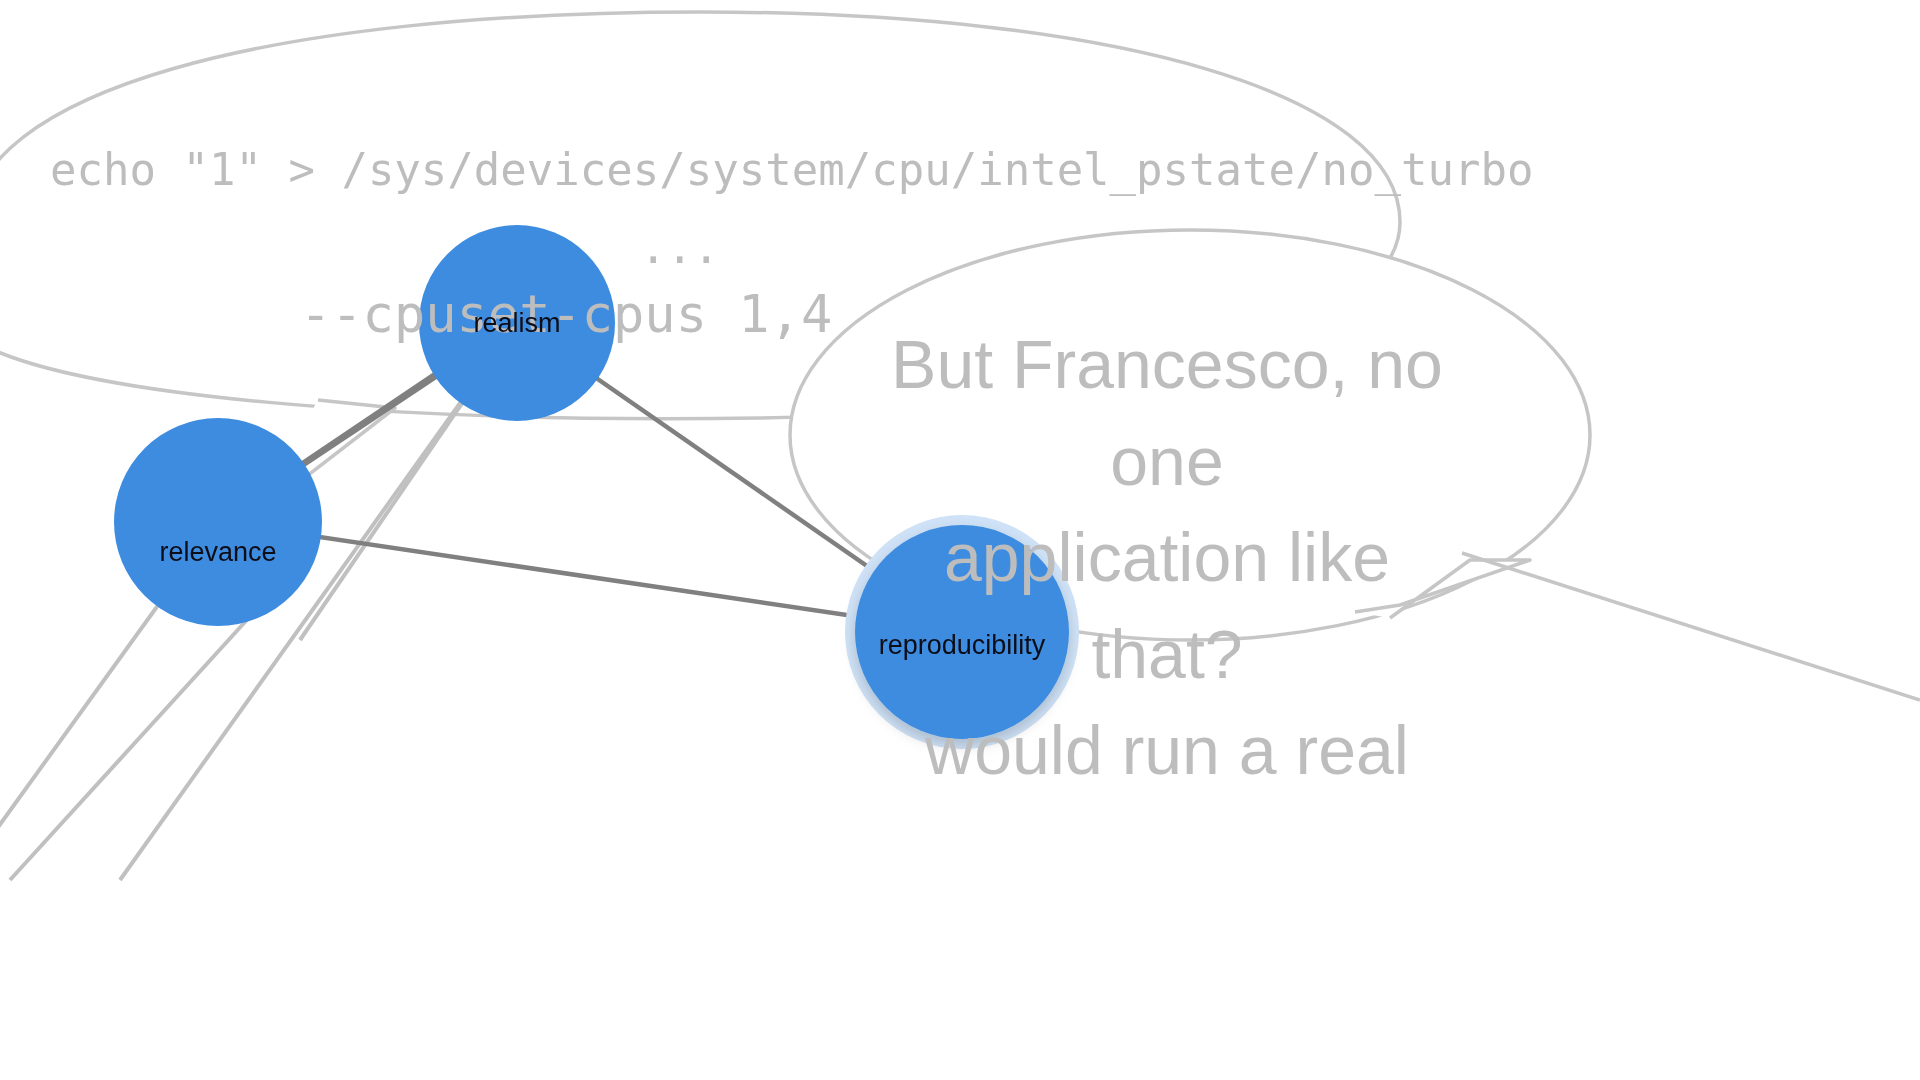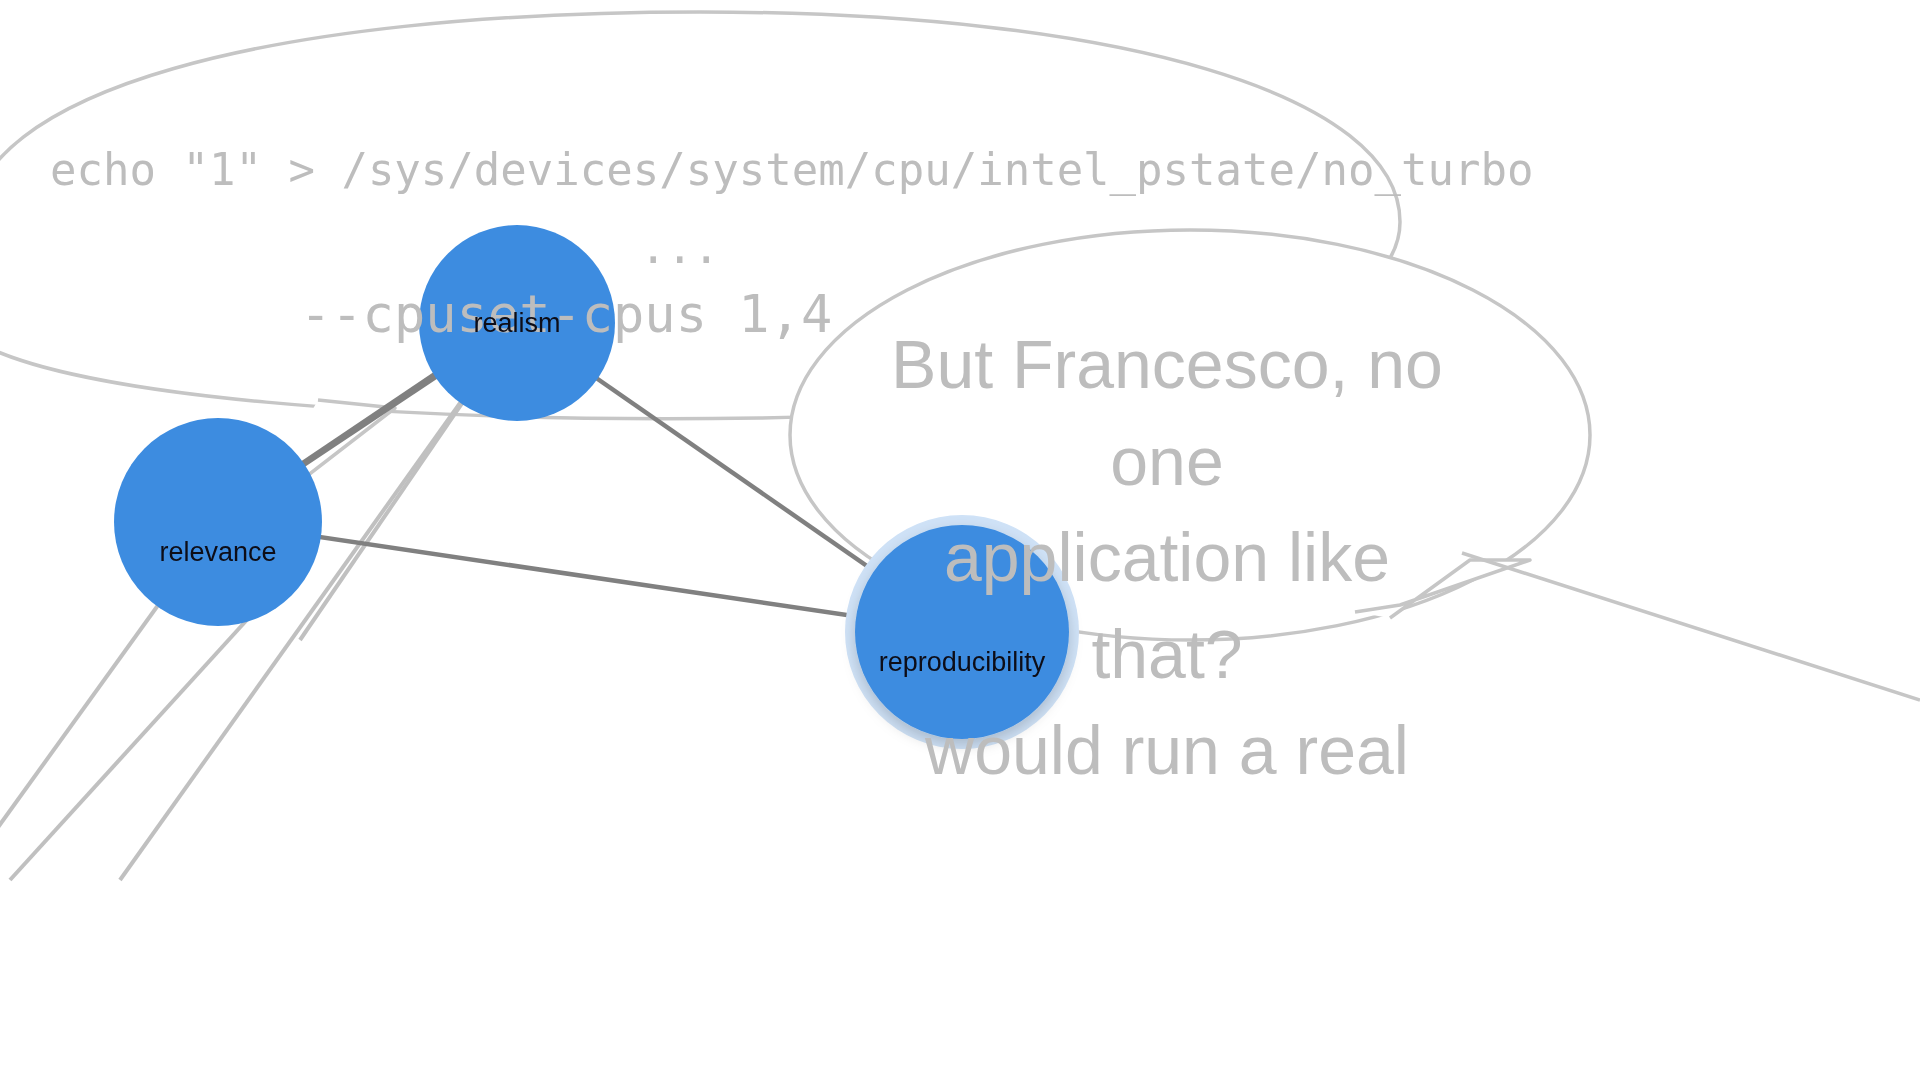--- a/index.html
+++ b/index.html
@@ -127,15 +127,15 @@
   <div class="bubble-text mono" id="cmd-line-2">--cpuset-cpus 1,4</div>
 
   <div id="quote-block">
     <div>But Francesco, no one</div>
     <div>application like that?</div>
     <div>would run a real</div>
   </div>
 
   <div class="node-label" style="left:517px; top:323px;text-align:center;">realism</div>
   <div class="node-label" style="left:218px; top:552px;">relevance</div>
-  <div class="node-label" style="left:962px; top:662px;">reproducibility</div>
+  <div class="node-label" style="left:962px; top:645px;">reproducibility</div>
 
 </div>
 
 </body></html>

